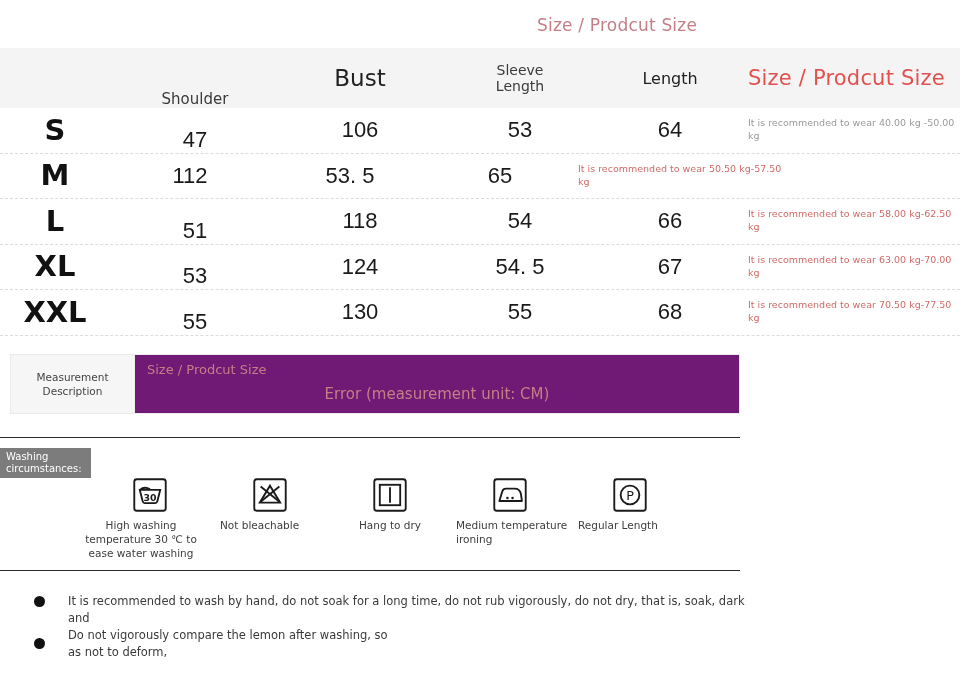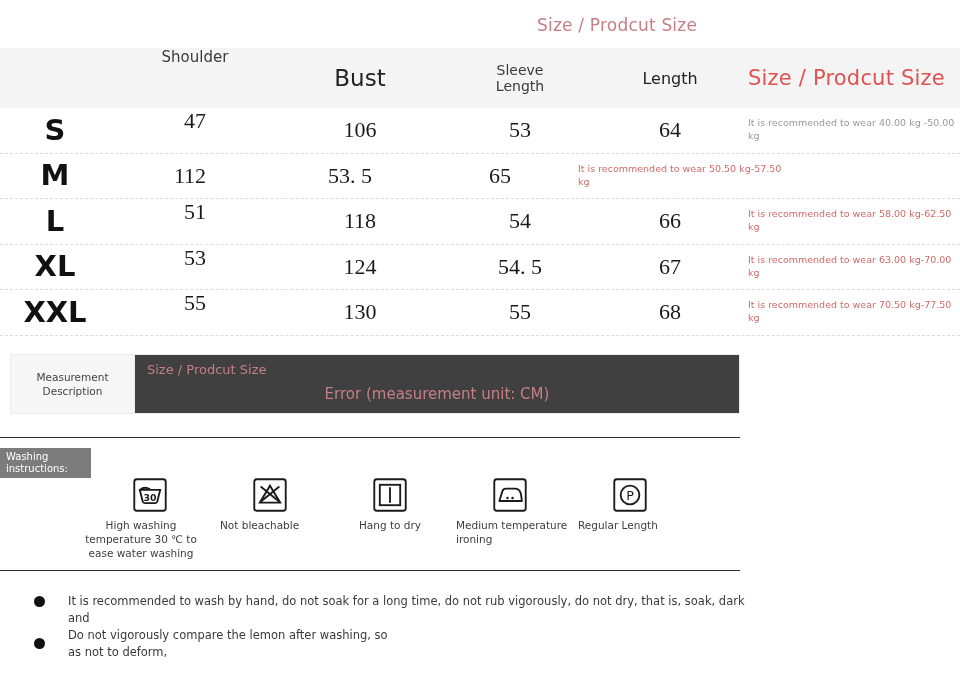--- a/index.html
+++ b/index.html
@@ -49,21 +49,21 @@
   .st-head {
     background: #f4f4f4;
     height: 60px;
   }
   .st-body-row {
     height: 45.5px;
     border-bottom: 1px dashed #dcdcdc;
     background: #ffffff;
   }
   .c-size   { width: 110px; flex: 0 0 110px; display:flex; align-items:center; justify-content:center; }
-  .c-shoul  { width: 170px; flex: 0 0 170px; display:flex; align-items:flex-start; justify-content:center; }
+  .c-shoul  { width: 170px; flex: 0 0 170px; display:flex; align-items:flex-end; justify-content:center; }
   .c-bust   { width: 160px; flex: 0 0 160px; display:flex; align-items:center; justify-content:center; }
   .c-sleeve { width: 160px; flex: 0 0 160px; display:flex; align-items:center; justify-content:center; }
   .c-length { width: 140px; flex: 0 0 140px; display:flex; align-items:center; justify-content:center; }
   .c-rec    { width: 220px; flex: 0 0 220px; display:flex; align-items:center; justify-content:flex-start; padding-left: 8px; box-sizing:border-box; }
 
   .h-shoulder { font-size: 15px; color: #3a3a3a; }
   .h-bust     { font-size: 23px; color: #222; }
   .h-sleeve   { font-size: 14px; color: #3a3a3a; line-height: 1.15; text-align: center; }
   .h-length   { font-size: 16px; color: #222; }
   .h-rec      { font-size: 21px; color: #e0514f; white-space: nowrap; letter-spacing: .2px; }
@@ -74,42 +74,42 @@
     color: #111;
     line-height: 1;
   }
   .sz-s   { font-size: 29px; }
   .sz-m   { font-size: 29px; }
   .sz-l   { font-size: 29px; }
   .sz-xl  { font-size: 29px; }
   .sz-xxl { font-size: 29px; }
 
   .cell-num {
-    font-family: Liberation Serif, serif;
+    font-family: Liberation Sans, sans-serif;
     font-size: 22px;
     color: #1a1a1a;
   }
   .cell-rec {
     font-size: 9.5px;
     line-height: 1.35;
     color: #cf6b68;
   }
   .cell-rec.first { color: #9a9a9a; }
 
   
   .measure-box {
     position: absolute;
     left: 10px;
     top: 354px;
     width: 730px;
     height: 60px;
     border: 1px solid #ececec;
     box-sizing: border-box;
     display: flex;
-    background: #404040;
+    background: #701a75;
   }
   .measure-label {
     width: 124px;
     flex: 0 0 124px;
     background: #f6f6f6;
     border-right: 1px solid #ececec;
     display: flex;
     align-items: center;
     justify-content: center;
     font-size: 10.5px;
@@ -369,21 +369,21 @@
   <div class="measure-content">
     <div class="measure-sub">Size / Prodcut Size</div>
     <div class="measure-error">Error (measurement unit: CM)</div>
   </div>
 </div>
 
 <div class="rule rule-top"></div>
 <div class="rule rule-bottom"></div>
 
 <div class="wash-label">
-  <span><span>Washing</span><br><span>instructions:</span></span>
+  <span><span>Washing</span><br><span>circumstances:</span></span>
 </div>
 
 <div class="wash-icons">
 
   <div class="wash-item">
     <svg class="wash-ico" viewBox="0 0 40 40">
       <rect x="1.5" y="1.5" width="37" height="37" rx="3" fill="none" stroke="#1a1a1a" stroke-width="2.2"></rect>
       <path d="M8 14 h24 l-3.4 13.5 a2.6 2.6 0 0 1 -2.5 2 h-12.2 a2.6 2.6 0 0 1 -2.5 -2 Z" fill="none" stroke="#1a1a1a" stroke-width="2.2"></path>
       <path d="M8 14 c4 -3.2 8 -3.2 12 -0.6" fill="none" stroke="#1a1a1a" stroke-width="2.2"></path>
       <text x="20" y="26.5" font-family="'DejaVu Sans','Liberation Sans',sans-serif" font-size="11" font-weight="bold" fill="#1a1a1a" text-anchor="middle">30</text>

